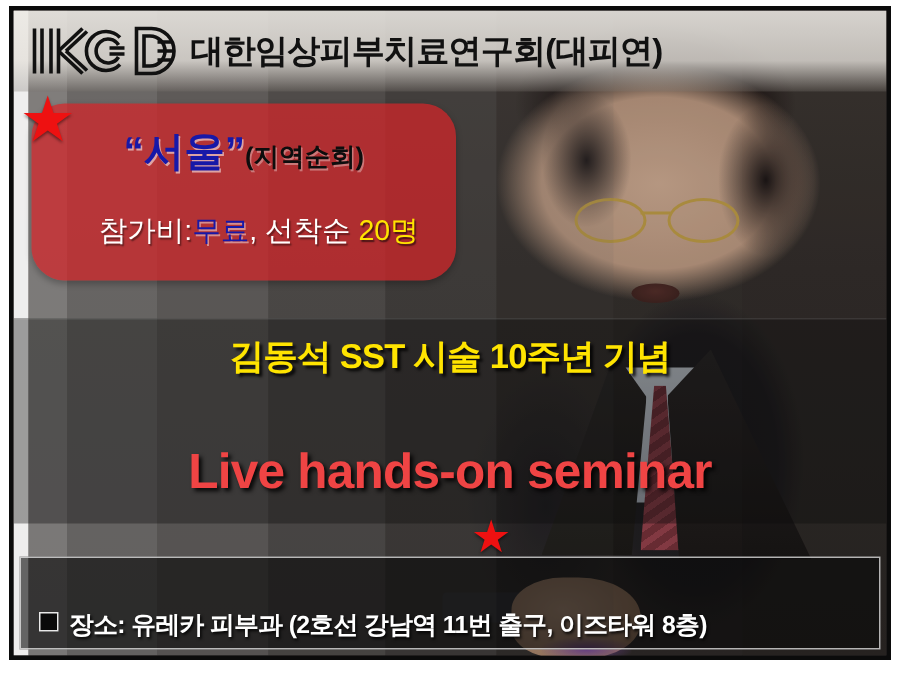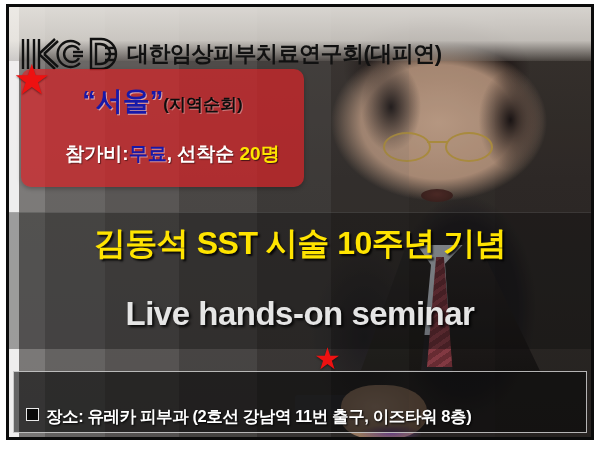--- a/index.html
+++ b/index.html
@@ -109,21 +109,21 @@
   .stripes { position: absolute; inset: 0; }
   .stripe { position: absolute; top: 0; bottom: 0; }
 
   
   .header-band {
     position: absolute; left: 0; right: 0; top: 0; height: 54px;
     background: linear-gradient(180deg, rgba(236,233,228,0.88) 0%, rgba(228,224,218,0.80) 62%, rgba(120,114,108,0.30) 100%);
   }
   .header-inner {
     position: absolute; left: 0; right: 0; top: 0; height: 54px;
-    display: flex; align-items: center; margin-top: 20px;
+    display: flex; align-items: center;
   }
   .logo {
     position: relative;
     width: 108px; height: 42px; margin-left: 8px; flex: none;
   }
   .logo svg { display: block; }
   .header-text { margin-left: 2px; }
   .org-name {
     font-size: 22px; font-weight: bold; color: #111111;
     letter-spacing: -0.5px; line-height: 1.05; white-space: nowrap;
@@ -132,62 +132,62 @@
     font-family: "Liberation Serif", "DejaVu Serif", serif;
     font-size: 11.5px; font-weight: bold; font-style: italic;
     color: #1a1a1a; letter-spacing: -0.1px; line-height: 1.2;
     margin-top: 1px; white-space: nowrap;
   }
 
   
   .red-box {
     position: absolute; left: 12px; top: 62px; width: 283px; height: 118px;
     background: rgba(214,36,40,0.72);
-    border-radius: 10px;
+    border-radius: 22px;
     box-shadow: 0 2px 4px rgba(0,0,0,0.25);
   }
   .city-line {
     position: absolute; left: 0; right: 0; top: 14px;
     text-align: center; white-space: nowrap;
   }
   .city {
     font-size: 27px; font-weight: bold; color: #1718a8;
     text-shadow: 1px 1px 0 rgba(255,255,255,0.55);
   }
   .tour {
     font-size: 17px; font-weight: bold; color: #0d0d0d;
     text-shadow: 1px 1px 0 rgba(255,255,255,0.35);
   }
   .fee-line {
     position: absolute; left: 0; right: 0; top: 72px;
     text-align: center; white-space: nowrap;
-    font-size: 19px; font-weight: bold; color: #ffffff;
+    font-size: 19px; font-weight: normal; color: #ffffff;
     text-shadow: 1px 1px 1px rgba(0,0,0,0.45);
     padding-left: 20px;
   }
   .fee-free { color: #1718a8; text-shadow: 1px 1px 0 rgba(255,255,255,0.45); }
   .fee-count { color: #ffe400; text-shadow: 1px 1px 1px rgba(0,0,0,0.6); }
 
   
   .center-band {
     position: absolute; left: 0; right: 0; top: 205px; height: 136px;
     background: rgba(10,10,10,0.36);
     border-top: 1px solid rgba(255,255,255,0.12);
   }
   .title-main {
     position: absolute; left: 0; right: 0; top: 215px;
     text-align: center; white-space: nowrap;
-    font-size: 32px; font-weight: bold; color: #ffe400;
+    font-size: 23px; font-weight: bold; color: #ffe400;
     letter-spacing: -0.5px;
     text-shadow: 2px 2px 2px rgba(0,0,0,0.85);
   }
   .title-sub {
     position: absolute; left: 0; right: 0; top: 288px;
     text-align: center; white-space: nowrap;
-    font-size: 33px; font-weight: bold; color: #e5e5e5;
+    font-size: 33px; font-weight: bold; color: #ef4444;
     letter-spacing: -0.5px;
     text-shadow: 2px 2px 3px rgba(0,0,0,0.9);
   }
 
   
   .info-panel {
     position: absolute; left: 4px; right: 4px; top: 364px; height: 62px;
     background: rgba(8,8,8,0.60);
     border: 1px solid rgba(235,235,235,0.75);
     box-sizing: border-box;

